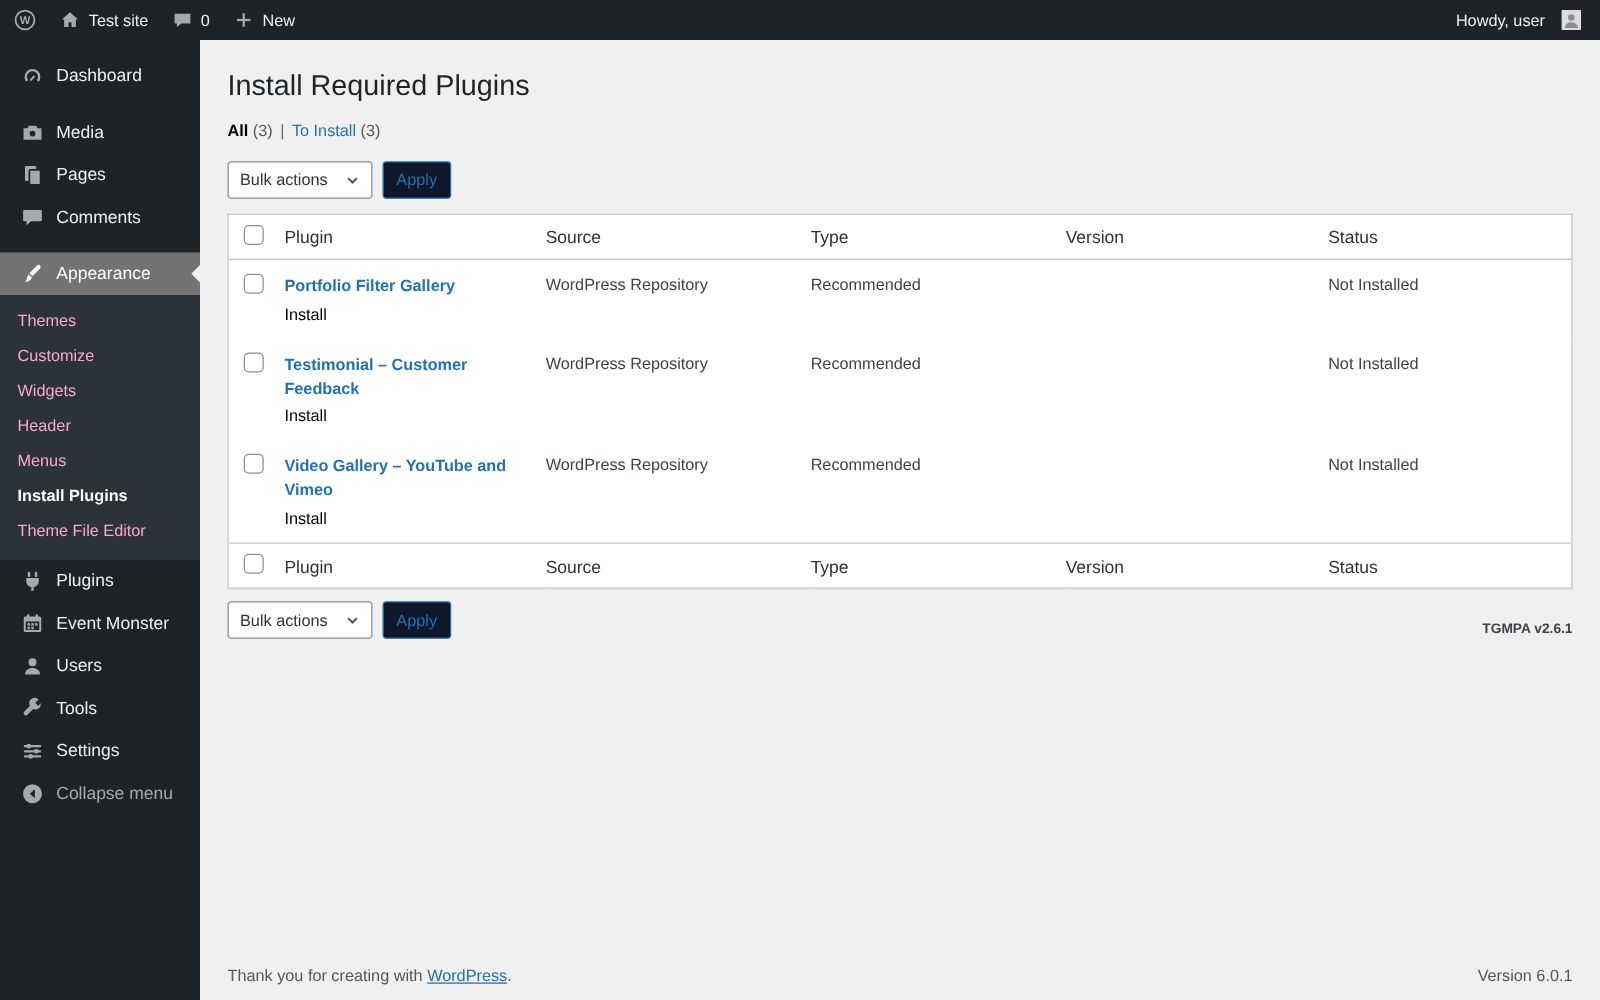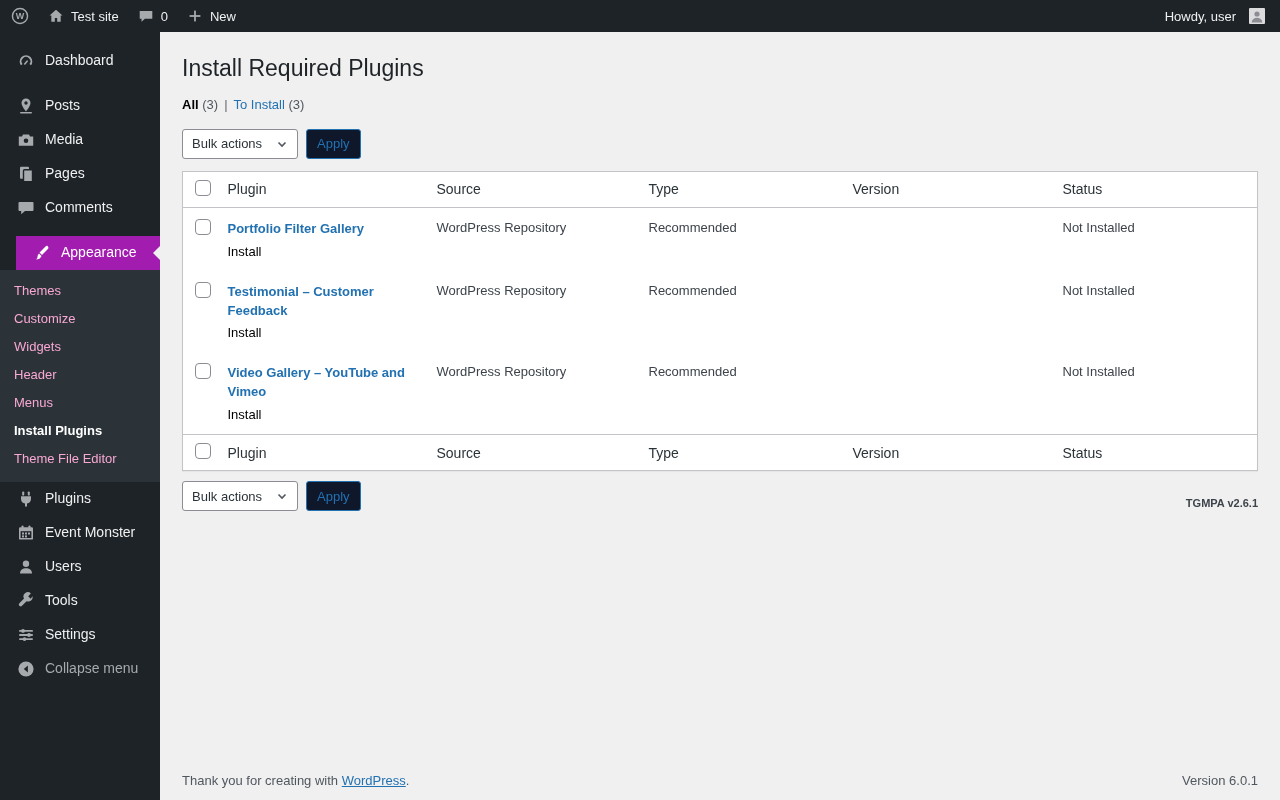--- a/index.html
+++ b/index.html
@@ -24,21 +24,21 @@
   .ab-avatar { width:16px; height:16px; margin-left:7px; border-radius:1px; overflow:hidden; }
 
   
   #sidebar { position:absolute; top:32px; left:0; width:160px; height:768px; background:#1d2327; z-index:30; }
   #adminmenu { list-style:none; margin:0; padding:12px 0 0; font-size:14px; }
   .menu-item { position:relative; display:flex; align-items:center; min-height:34px; padding:0 16px; color:#f0f0f1; cursor:pointer; }
   .menu-icon { width:20px; height:20px; margin-right:9px; flex:none; color:#a7aaad; display:flex; align-items:center; justify-content:center; }
   .menu-icon svg { width:20px; height:20px; fill:currentColor; }
   .menu-label { line-height:1.25; }
   .menu-sep { height:11px; }
-  .menu-item.current-parent { background:#a21caf; color:#fff;margin-left:16px; }
+  .menu-item.current-parent { background:#737373; color:#fff; }
   .menu-item.current-parent .menu-icon { color:#fff; }
   .arrow-notch {
     position:absolute; right:0; top:50%; margin-top:-7px;
     width:0; height:0; border:7px solid transparent; border-left-width:0;
     border-right-color:#f0f0f1;
   }
   .submenu { list-style:none; margin:0; padding:7px 0 9px; background:#2c3338; font-size:13px; }
   .submenu li { padding:5px 8px 5px 14px; line-height:18px; color:#f9a8d4; cursor:pointer; }
   .submenu li.current-sub { color:#fff; font-weight:700; }
   .menu-item.collapse-item { color:#a7aaad; }
@@ -140,29 +140,20 @@
     <li class="menu-item">
       <span class="menu-icon">
         <svg viewBox="0 0 20 20">
             <path d="M10 4.2a6.3 6.3 0 0 0-6.3 6.3c0 1.4.5 2.7 1.3 3.8l1.5-1.2a4.4 4.4 0 1 1 7 0l1.5 1.2a6.3 6.3 0 0 0 1.3-3.8A6.3 6.3 0 0 0 10 4.2Z"></path>
             <rect x="9.2" y="9" width="1.6" height="5.2" rx=".8" transform="rotate(40 10 11.5)"></rect>
           </svg>
       </span>
       <span class="menu-label">Dashboard</span>
     </li>
     <li class="menu-sep"></li>
-    <li class="menu-item">
-      <span class="menu-icon">
-        <svg viewBox="0 0 20 20">
-            <path d="M10 2.5a4.5 4.5 0 0 1 4.5 4.5c0 3-4.5 8.5-4.5 8.5S5.5 10 5.5 7A4.5 4.5 0 0 1 10 2.5Zm0 2.8A1.7 1.7 0 1 0 10 8.7 1.7 1.7 0 0 0 10 5.3Z"></path>
-            <rect x="4" y="16" width="12" height="1.6" rx=".8"></rect>
-          </svg>
-      </span>
-      <span class="menu-label">Posts</span>
-    </li>
     <li class="menu-item">
       <span class="menu-icon">
         <svg viewBox="0 0 20 20">
             <path d="M7 4.5h6l1 2h3.2v9.3H2.8V6.5H6l1-2Z"></path>
             <circle cx="10" cy="10.8" r="2.3" fill="#1d2327"></circle>
           </svg>
       </span>
       <span class="menu-label">Media</span>
     </li>
     <li class="menu-item">

